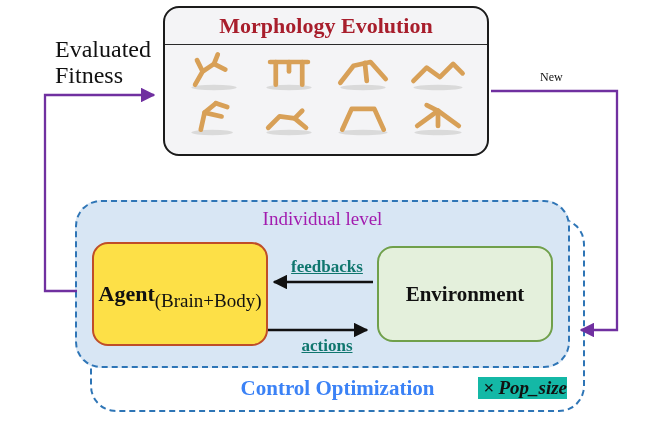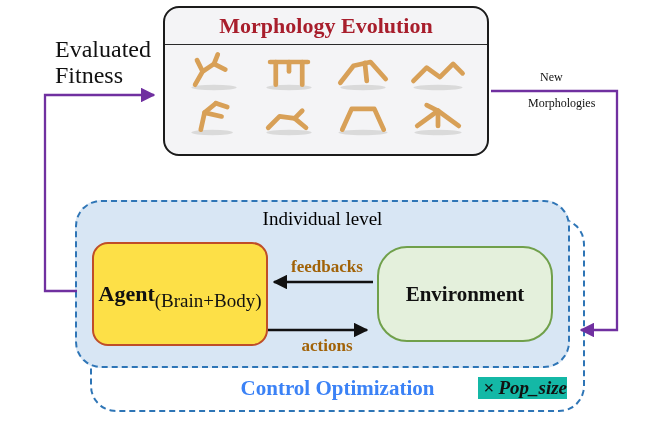--- a/index.html
+++ b/index.html
@@ -52,39 +52,39 @@
   }
   .multiplier .popsize{font-style:italic;margin-left:4px;}
 
   
   .individual-box{
     position:absolute;left:75px;top:200px;width:495px;height:168px;
     border:2.5px dashed #2e75b6;border-radius:26px;background:#d8e6f4;
     box-sizing:border-box;z-index:2;
   }
   .individual-label{
-    position:absolute;top:6px;left:0;width:100%;text-align:center;font-size:19px;color:#000000;
+    position:absolute;top:6px;left:0;width:100%;text-align:center;font-size:19px;color:#a21caf;
   }
   .agent-box{
     position:absolute;left:15px;top:40px;width:176px;height:104px;
     background:#fde047;border:2.5px solid #bf4e28;border-radius:16px;
     box-sizing:border-box;display:flex;flex-direction:row;
     align-items:center;justify-content:center;
   }
   .agent-title{font-weight:bold;font-size:22px;}
   .agent-subtitle{font-size:19px;margin-top:13px;}
   .env-box{
     position:absolute;left:300px;top:44px;width:176px;height:96px;
-    background:#e4f0dc;border:2.5px solid #70a04b;border-radius:30px;
+    background:#e4f0dc;border:2.5px solid #70a04b;border-radius:16px;
     box-sizing:border-box;display:flex;align-items:center;justify-content:center;
   }
   .env-title{font-weight:bold;font-size:21px;}
   .io-label{
     position:absolute;width:110px;text-align:center;
-    font-size:17px;font-weight:bold;color:#a16207;
+    font-size:17px;font-weight:bold;color:#0f766e;text-decoration:underline;
   }
   .feedbacks-label{left:195px;top:55px;}
   .actions-label{left:195px;top:134px;}
 
   
   .arrows{position:absolute;left:0;top:0;width:660px;height:422px;z-index:4;pointer-events:none;}
 </style>
 </head>
 <body>
 
@@ -177,21 +177,20 @@
       </div>
     </div>
   </div>
 
   <div class="left-label">
     <span>Evaluated</span>
     <span>Fitness</span>
   </div>
   <div class="right-label">
     <span class="line1">New</span>
-    <span>Morphologies</span>
   </div>
 
   <svg class="arrows" viewBox="0 0 660 422">
     <defs>
       <marker id="arrow-purple" viewBox="0 0 10 10" refX="9" refY="5" markerWidth="6.5" markerHeight="6.5" orient="auto-start-reverse">
         <path d="M0,0 L10,5 L0,10 z" fill="#7030a0"></path>
       </marker>
       <marker id="arrow-black" viewBox="0 0 10 10" refX="9" refY="5" markerWidth="5.6" markerHeight="5.6" orient="auto-start-reverse">
         <path d="M0,0 L10,5 L0,10 z" fill="#111111"></path>
       </marker>

